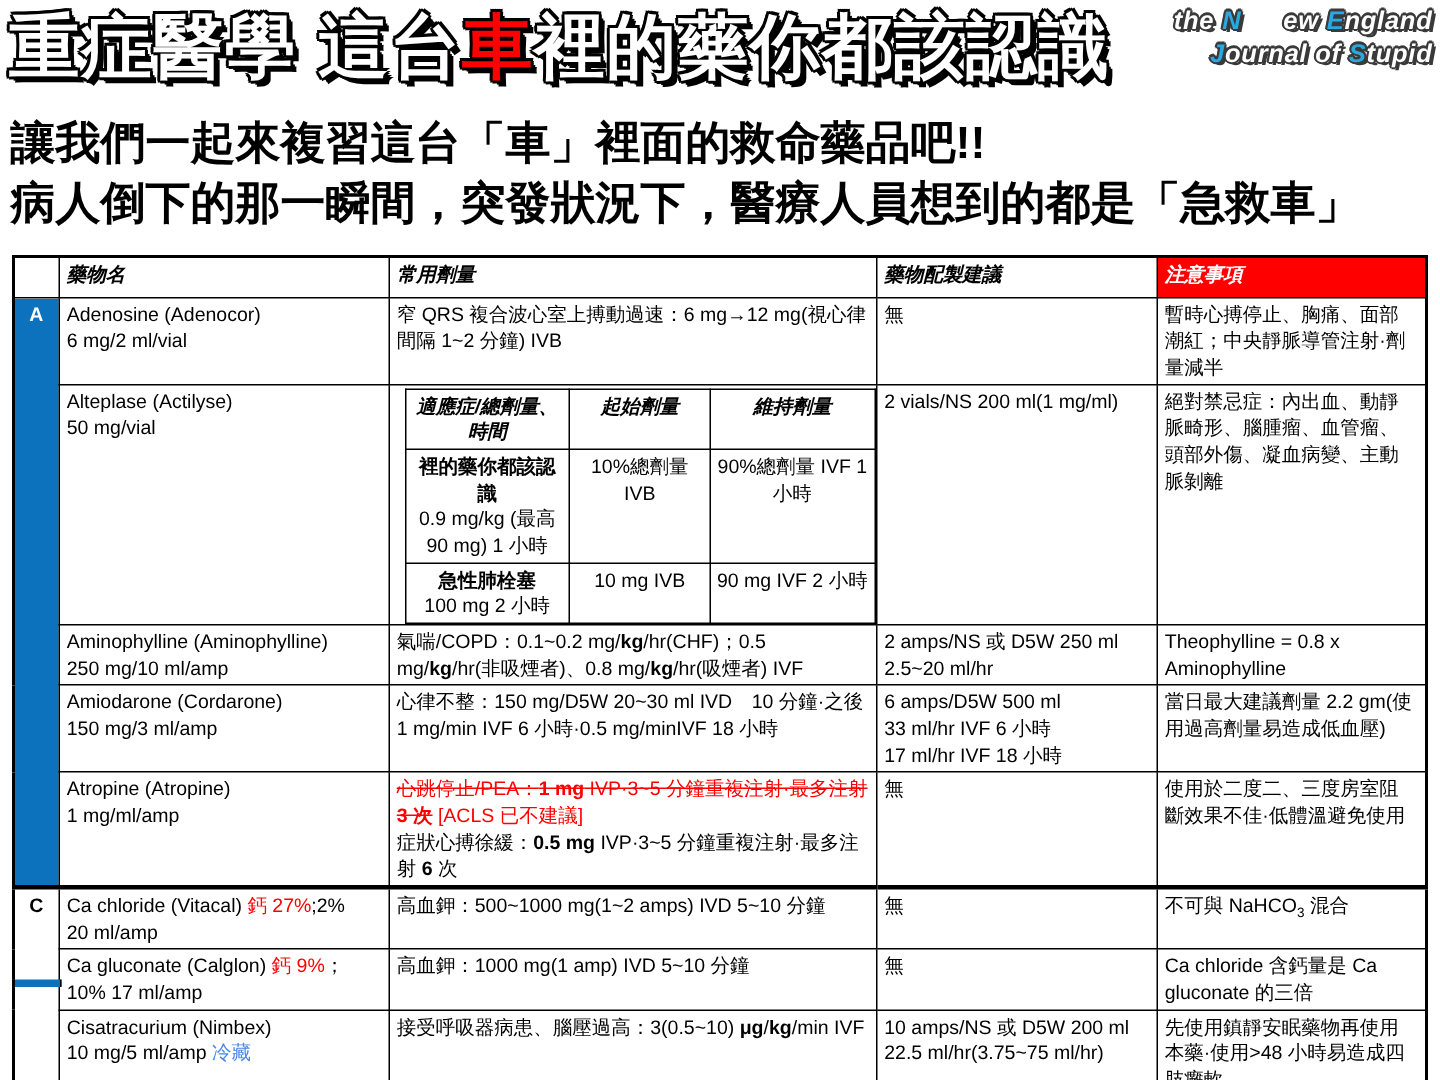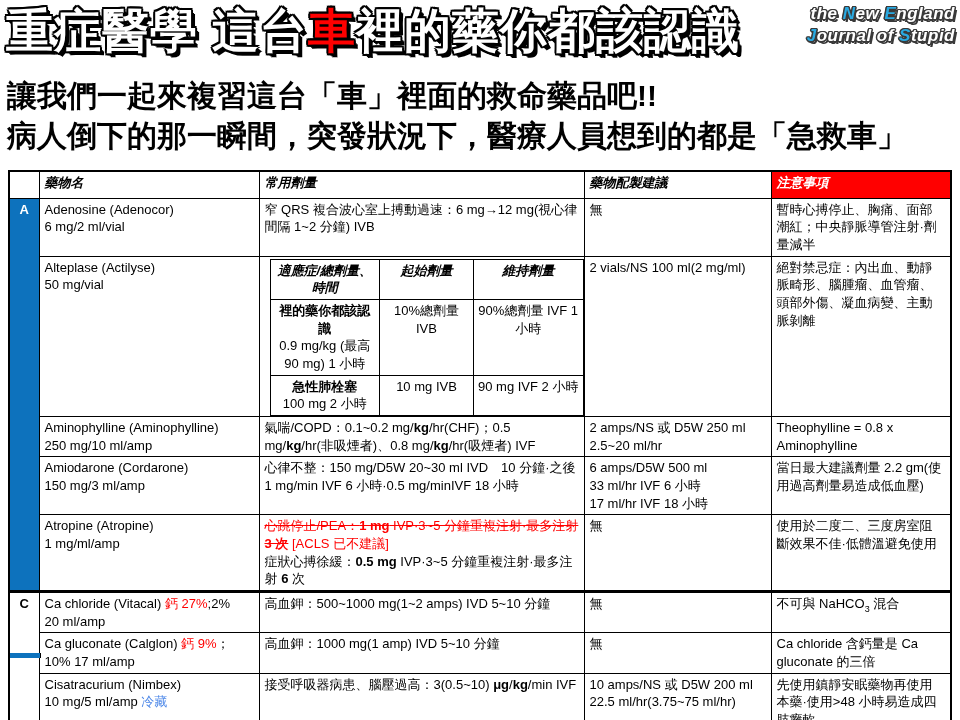--- a/index.html
+++ b/index.html
@@ -81,21 +81,21 @@
   }
 </style>
 </head>
 <body>
 
 <div class="slide">
 
   <div class="page-title"><span style="color: rgb(255, 255, 255);">重症醫學 這台</span><span style="color: rgb(255, 0, 0);">車</span><span style="color: rgb(255, 255, 255);">裡的藥你都該認識</span></div>
 
   <div class="logo">
-    <div><span style="color: rgb(255, 255, 255);">the </span><span style="color: rgb(41, 169, 225);">N</span><span style="color: rgb(255, 255, 255);">ew </span><span style="color: rgb(41, 169, 225);">E</span><span style="color: rgb(255, 255, 255);">ngland</span></div>
+    <div><span style="color: rgb(255, 255, 255);">the </span><span style="color: rgb(41, 169, 225);">N</span><span style="color: rgb(255, 255, 255); margin-left: 28px;">ew </span><span style="color: rgb(41, 169, 225);">E</span><span style="color: rgb(255, 255, 255);">ngland</span></div>
     <div><span style="color: rgb(41, 169, 225);">J</span><span style="color: rgb(255, 255, 255);">ournal of </span><span style="color: rgb(41, 169, 225);">S</span><span style="color: rgb(255, 255, 255);">tupid</span></div>
   </div>
 
   <div class="subtitle">
     <div>讓我們一起來複習這台「車」裡面的救命藥品吧!!</div>
     <div>病人倒下的那一瞬間，突發狀況下，醫療人員想到的都是「急救車」</div>
   </div>
 
   <table class="drug-table">
     <colgroup>
@@ -145,21 +145,21 @@
                   <td><span>90%總劑量 IVF 1 小時</span></td>
                 </tr>
                 <tr>
                   <td><span style="font-weight: bold;">急性肺栓塞</span><br><span>100 mg 2 小時</span></td>
                   <td><span>10 mg IVB</span></td>
                   <td><span>90 mg IVF 2 小時</span></td>
                 </tr>
               </tbody>
             </table>
           </td>
-          <td><span>2 vials/NS 100 ml(2 mg/ml)</span></td>
+          <td><span>2 vials/NS 200 ml(1 mg/ml)</span></td>
           <td><span style="font-weight: normal;">絕對</span><span>禁忌症：內出血、動靜脈畸形、腦腫瘤、血管瘤、頭部外傷、凝血病變、主動脈剝離</span></td>
         </tr>
         <tr style="height: 38px;">
           <td><span>Aminophylline (Aminophylline)</span><br><span>250 mg/10 ml/amp</span></td>
           <td><span>氣喘/COPD：0.1~0.2 mg/</span><span style="font-weight: bold;">kg</span><span>/hr(CHF)；0.5 mg/</span><span style="font-weight: bold;">kg</span><span>/hr(非吸煙者)、0.8 mg/</span><span style="font-weight: bold;">kg</span><span>/hr(吸煙者) IVF</span></td>
           <td><span>2 amps/NS 或 D5W 250 ml</span><br><span>2.5~20 ml/hr</span></td>
           <td><span>Theophylline = 0.8 x</span><br><span>Aminophylline</span></td>
         </tr>
         <tr style="height: 50px;">
           <td><span>Amiodarone (Cordarone)</span><br><span>150 mg/3 ml/amp</span></td>

